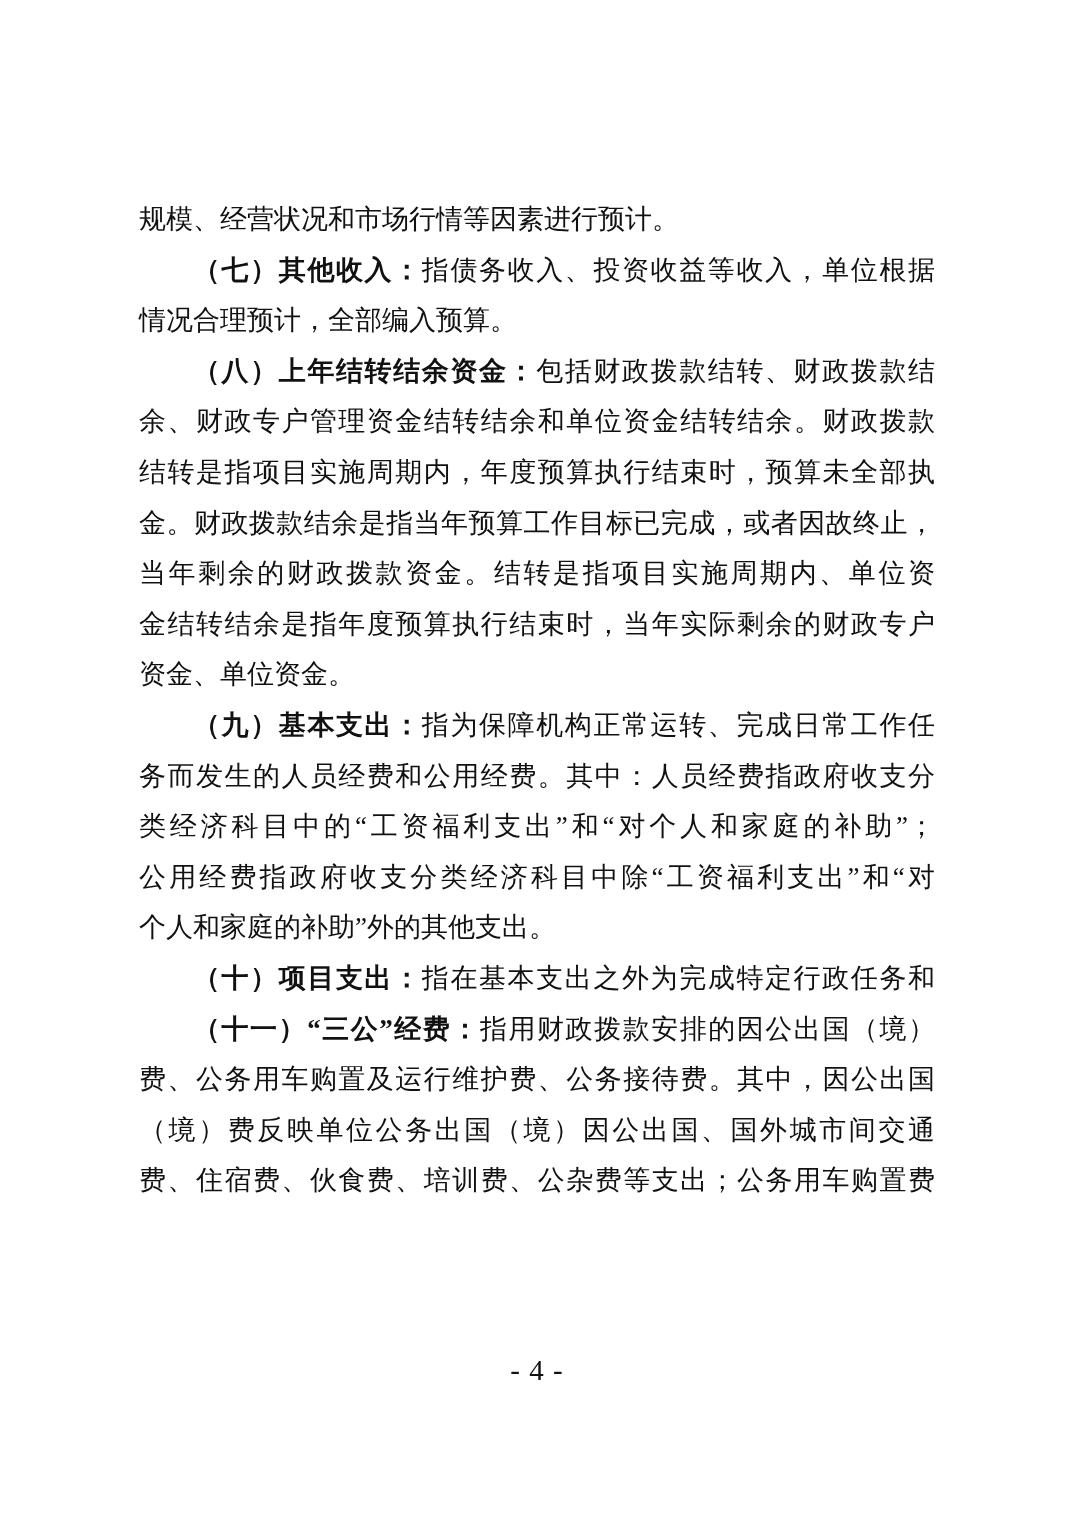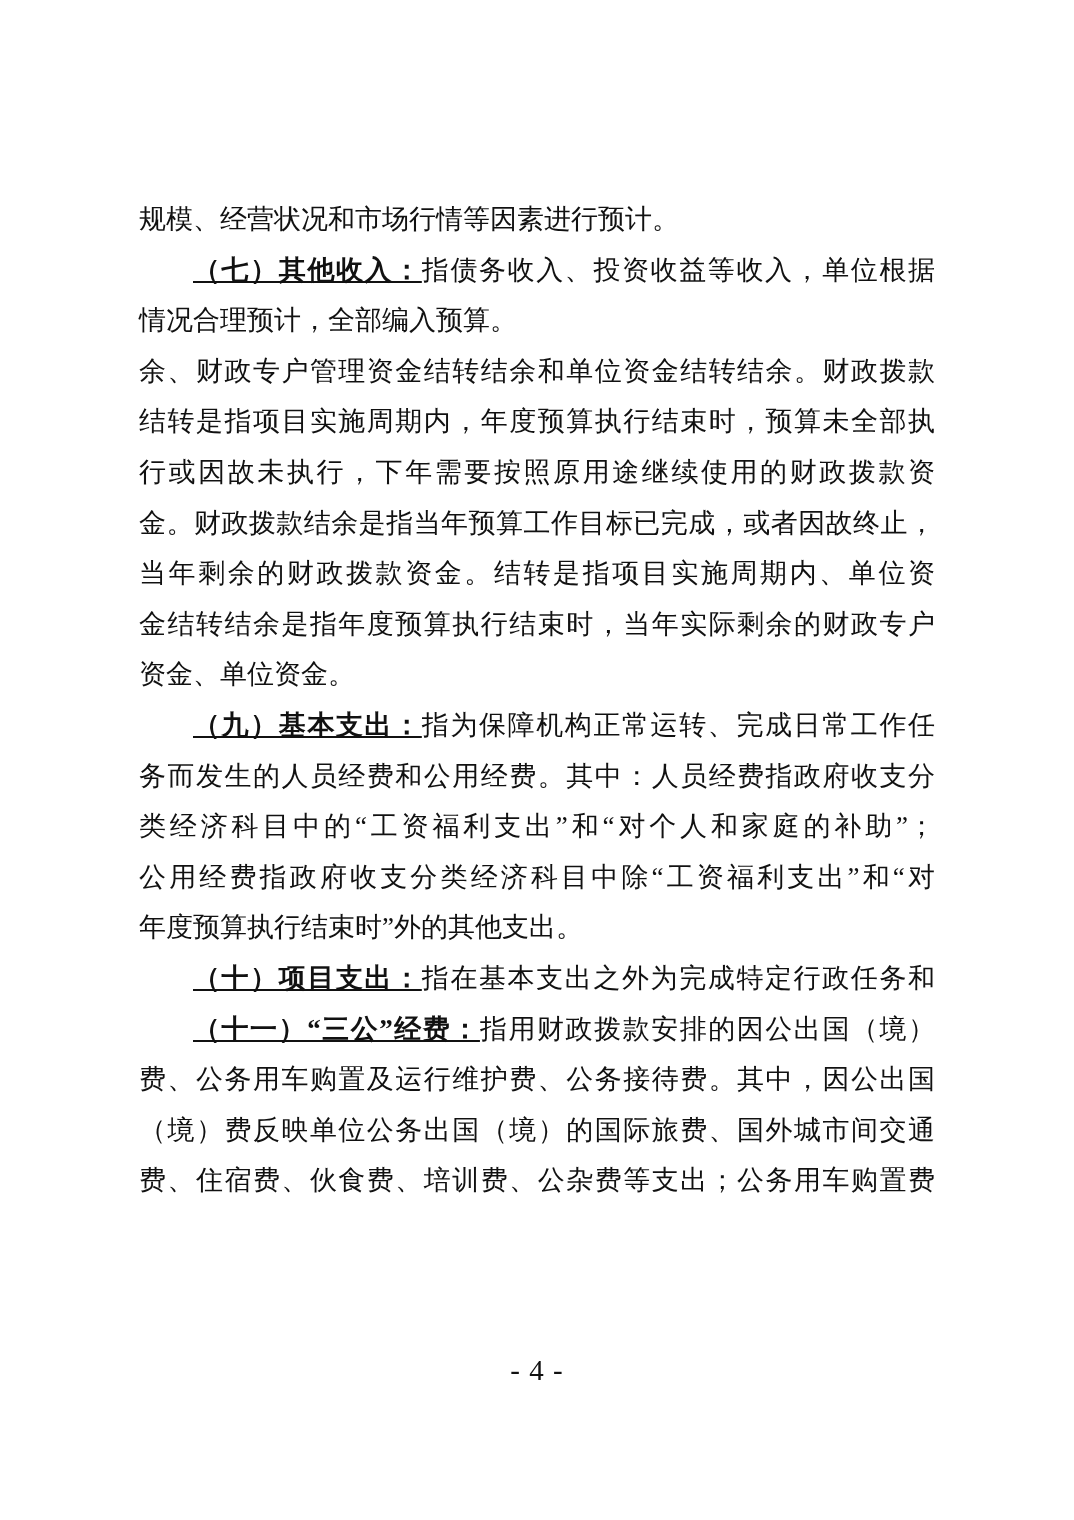--- a/index.html
+++ b/index.html
@@ -36,21 +36,20 @@
     text-justify: inter-character;
   }
   .line.end {
     text-align: left;
   }
   .line.indent {
     padding-left: 54px;
   }
   .lead {
     font-weight: bold;
-    text-decoration: underline;
   }
   .footer {
     position: absolute;
     left: 0;
     top: 1348px;
     width: 1074px;
     text-align: center;
     font-size: 29px;
     line-height: 44px;
     color: #111111;
@@ -62,52 +61,52 @@
 
 <div class="page">
   <div class="content">
 
     <div class="line end"><span>规模、经营状况和市场行情等因素进行预计。</span></div>
 
     <div class="line full indent"><span class="lead">（七）其他收入：</span><span>指债务收入、投资收益等收入，单位根据</span></div>
 
     <div class="line end"><span>情况合理预计，全部编入预算。</span></div>
 
+    <div class="line full indent"><span class="lead">（八）上年结转结余资金：</span><span>包括财政拨款结转、财政拨款结</span></div>
 
     <div class="line full"><span>余、财政专户管理资金结转结余和单位资金结转结余。财政拨款</span></div>
 
     <div class="line full"><span>结转是指项目实施周期内，年度预算执行结束时，预算未全部执</span></div>
 
-    <div class="line full"><span>行或因故未执行，下年需要按照原用途继续使用的财政拨款资</span></div>
 
     <div class="line full"><span>金。财政拨款结余是指当年预算工作目标已完成，或者因故终止，</span></div>
 
     <div class="line full"><span>当年剩余的财政拨款资金。结转是指项目实施周期内、单位资</span></div>
 
     <div class="line full"><span>金结转结余是指年度预算执行结束时，当年实际剩余的财政专户</span></div>
 
     <div class="line end"><span>资金、单位资金。</span></div>
 
     <div class="line full indent"><span class="lead">（九）基本支出：</span><span>指为保障机构正常运转、完成日常工作任</span></div>
 
     <div class="line full"><span>务而发生的人员经费和公用经费。其中：人员经费指政府收支分</span></div>
 
     <div class="line full"><span>类经济科目中的“工资福利支出”和“对个人和家庭的补助”；</span></div>
 
     <div class="line full"><span>公用经费指政府收支分类经济科目中除“工资福利支出”和“对</span></div>
 
-    <div class="line end"><span>年度预算执行结束时”外的其他支出。</span></div>
+    <div class="line end"><span>个人和家庭的补助”外的其他支出。</span></div>
 
     <div class="line full indent"><span class="lead">（十）项目支出：</span><span>指在基本支出之外为完成特定行政任务和</span></div>
 
 
     <div class="line full indent"><span class="lead">（十一）“三公”经费：</span><span>指用财政拨款安排的因公出国（境）</span></div>
 
     <div class="line full"><span>费、公务用车购置及运行维护费、公务接待费。其中，因公出国</span></div>
 
-    <div class="line full"><span>（境）费反映单位公务出国（境）的国际旅费、国外城市间交通</span></div>
+    <div class="line full"><span>（境）费反映单位公务出国（境）因公出国、国外城市间交通</span></div>
 
     <div class="line full"><span>费、住宿费、伙食费、培训费、公杂费等支出；公务用车购置费</span></div>
 
   </div>
 
   <div class="footer">- 4 -</div>
 </div>
 
 </body></html>

